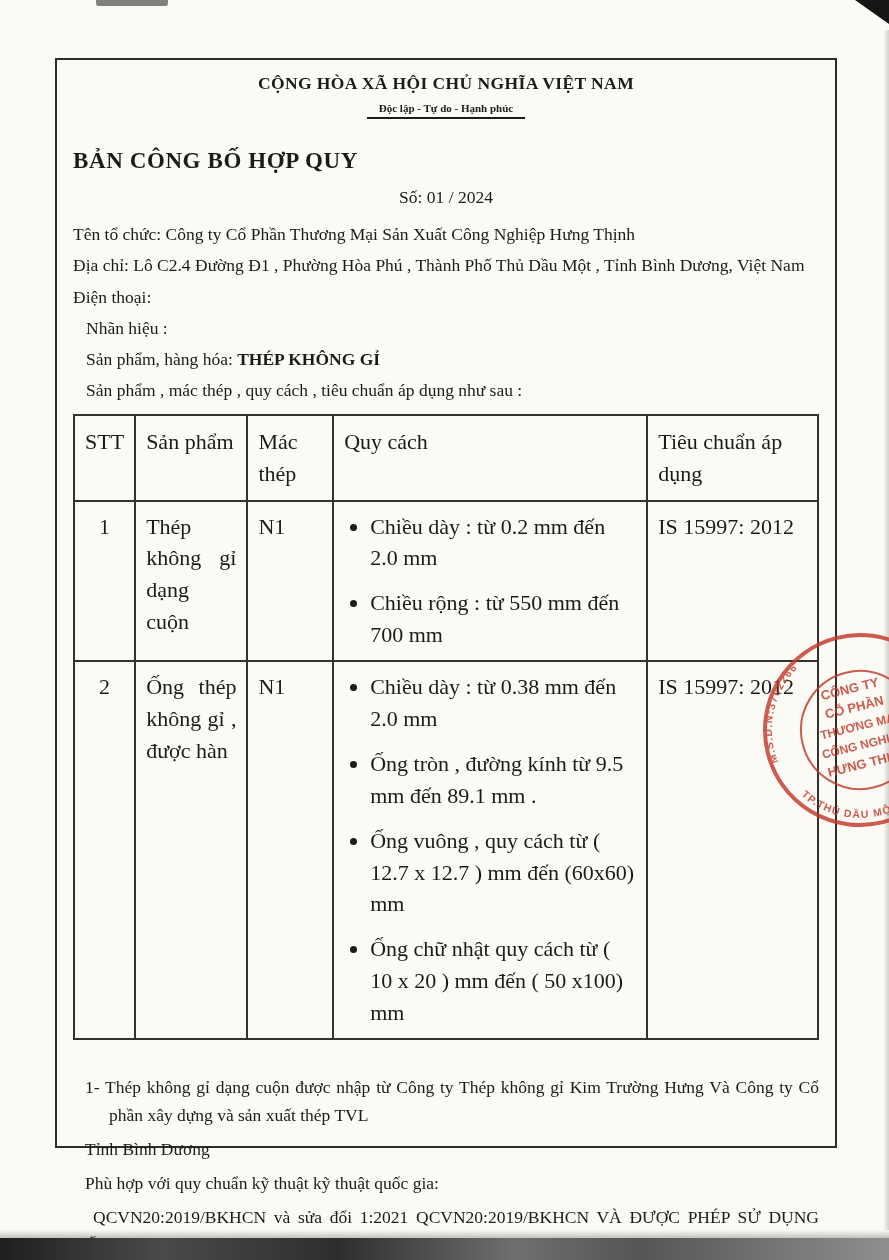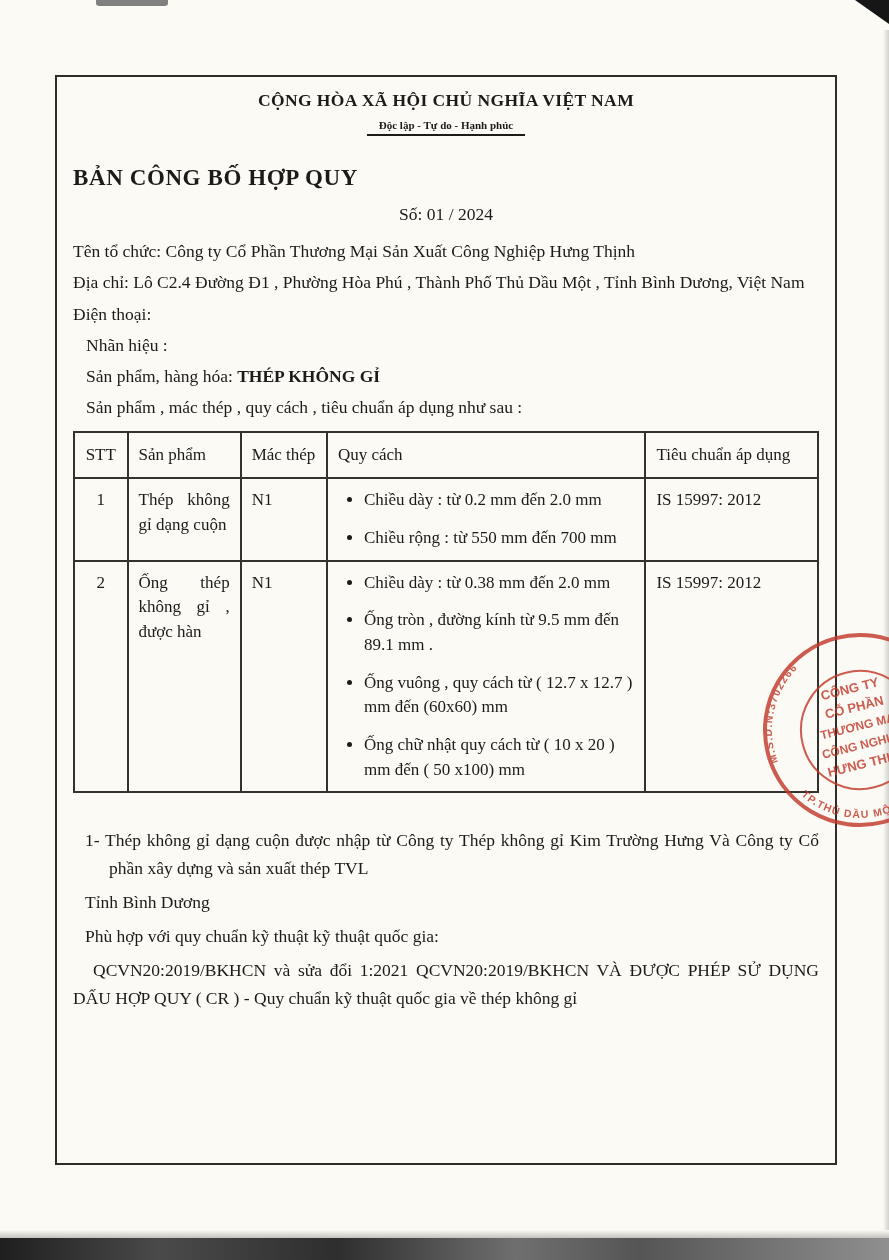--- a/index.html
+++ b/index.html
@@ -21,40 +21,40 @@
     background:#161616; clip-path:polygon(0 0,100% 0,100% 100%); }
   .scan-bottom { position:absolute; left:0; bottom:0; width:100%; height:22px;
     background:linear-gradient(90deg,#1f1f1f 0%,#4a4a4a 18%,#2e2e2e 38%,#6f6f6f 58%,#555 72%,#8f8f8f 100%); }
   .scan-bottom-fade { position:absolute; left:0; bottom:21px; width:100%; height:9px;
     background:linear-gradient(to top, rgba(70,70,65,.35), rgba(70,70,65,0)); }
   .scan-right-shadow { position:absolute; top:30px; right:0; width:6px; height:1200px;
     background:linear-gradient(to left, rgba(90,90,85,.25), rgba(90,90,85,0)); }
 
   
   .frame {
-    position:absolute; left:55px; top:75px;
+    position:absolute; left:55px; top:58px;
     width:782px; height:1090px;
     border:2px solid #2e2d27;
     padding:13px 16px 0 16px;
   }
 
   .nat-title { text-align:center; font-weight:bold; font-size:17.5px; letter-spacing:.4px; }
   .motto-wrap { text-align:center; margin-top:4px; }
   .motto { display:inline-block; font-weight:bold; font-size:11px;
     border-bottom:2px solid #1c1b18; padding:0 12px 3px 12px; }
 
   .doc-title { text-align:left; font-weight:bold; font-size:23px; letter-spacing:.6px; margin-top:29px; }
   .doc-number { text-align:center; font-size:17.5px; margin-top:13px; }
 
   .info { font-size:17.5px; line-height:1.56; margin-top:13px; }
   .info p { margin:0 0 4px 0; }
   .info .indent { padding-left:13px; }
   .bold { font-weight:bold; }
 
-  table.spec-table { width:100%; border-collapse:collapse; margin-top:9px; font-size:17px; }
+  table.spec-table { width:100%; border-collapse:collapse; margin-top:9px; font-size:22px; }
   .spec-table th, .spec-table td {
     border:2px solid #33322c; padding:9px 10px; vertical-align:top;
     text-align:left; font-weight:normal; line-height:1.45;
   }
   .spec-table th { padding-top:10px; padding-bottom:10px; }
   .spec-table .c-stt { text-align:center; }
   .spec-table td.product { text-align:justify; }
   .spec-table ul { margin:0; padding-left:26px; }
   .spec-table li { margin-bottom:13px; }
   .spec-table li:last-child { margin-bottom:0; }

